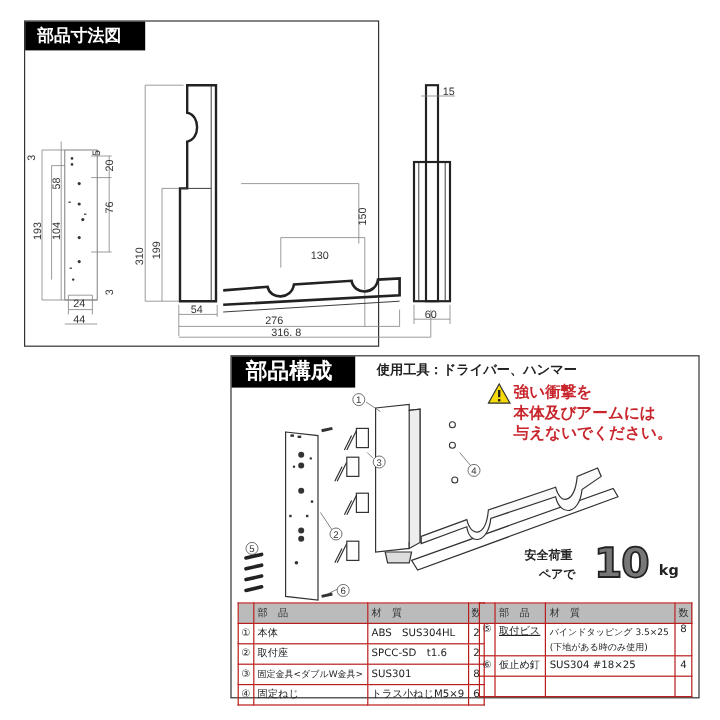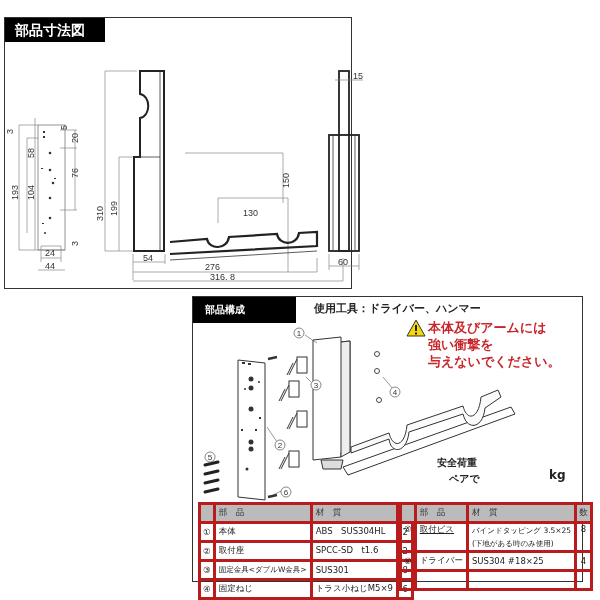--- a/index.html
+++ b/index.html
@@ -1,35 +1,35 @@
 <!DOCTYPE html>
 <html><head>
 <meta charset="utf-8">
 <style>
   html, body { margin:0; padding:0; background:#fff; }
   body { width:600px; height:600px; position:relative; overflow:hidden; font-family:"DejaVu Sans", sans-serif; color:#222; }
   .box { position:absolute; border:1.5px solid #333; background:#fff; box-sizing:border-box; }
   .box-title { position:absolute; left:0; top:0; background:#000; color:#fff; font-weight:bold; font-family:"DejaVu Sans", sans-serif; }
-  #dims { left:4px; top:17px; width:348px; height:272px; }
+  #dims { left:20px; top:17px; width:296px; height:272px; }
   #dims .box-title { width:100px; height:24px; line-height:24px; font-size:14px; padding-left:10px; box-sizing:border-box; }
   #parts { left:192px; top:296px; width:391px; height:286px; }
-  #parts .box-title { width:103px; height:26px; line-height:25px; font-size:10px; padding-left:12px; box-sizing:border-box; }
+  #parts .box-title { width:103px; height:26px; line-height:25px; font-size:18px; padding-left:12px; box-sizing:border-box; }
   .tools { position:absolute; left:121px; top:4px; font-size:11px; font-weight:bold; }
   svg { position:absolute; left:0; top:0; }
   .warn { position:absolute; left:213px; top:22px; width:170px; color:#c8262c; font-size:13px; line-height:17px; font-weight:bold; }
   .warn .tri { position:absolute; left:0; top:1px; }
   .warn .line { display:block; padding-left:22px; }
   .warn .line.sub { padding-left:22px; }
   .load { position:absolute; left:244px; top:155px; width:140px; height:40px; }
   .load .l1 { position:absolute; left:0; top:4px; font-size:10px; font-weight:bold; }
   .load .l2 { position:absolute; left:12px; top:20px; font-size:10px; font-weight:bold; }
   .load .num { position:absolute; left:58px; top:-2px; font-size:34px; font-weight:900; color:#777; -webkit-text-stroke:1.5px #222; font-family:"DejaVu Sans", sans-serif; letter-spacing:-1px; }
   .load .unit { position:absolute; left:112px; top:16px; font-size:12px; font-weight:bold; }
   table.ptab { position:absolute; border-collapse:collapse; font-size:8.5px; }
-  table.ptab td, table.ptab th { border:3px solid #b91c1c; padding:0 3px; height:16px; white-space:nowrap; font-weight:normal; text-align:left; }
+  table.ptab td, table.ptab th { border:1px solid #b91c1c; padding:0 3px; height:16px; white-space:nowrap; font-weight:normal; text-align:left; }
   table.ptab th { background:#bbb; color:#333; }
   table.ptab td.n, table.ptab th.n { text-align:center; padding:0 2px; }
   #tabL { left:5px; top:205px; width:197px; }
   #tabR { left:206px; top:205px; width:178px; }
   .dimtxt { font-family:"Liberation Sans", sans-serif; font-size:9px; fill:#333; }
   .callout { font-family:"Liberation Sans", sans-serif; font-size:8px; fill:#333; }
 </style>
 </head>
 <body>
 
@@ -233,28 +233,29 @@
       <text x="93" y="198">6</text>
     </g>
   </svg>
 
   <div class="warn">
     <svg class="tri" width="20" height="18" viewBox="0 0 20 18" style="position:absolute;left:0;top:0;">
       <polygon points="10,1 19,17 1,17" fill="#f5d90a" stroke="#333" stroke-width="1"></polygon>
       <rect x="9" y="6" width="2" height="6" fill="#222"></rect>
       <rect x="9" y="13.5" width="2" height="2" fill="#222"></rect>
     </svg>
+    <span class="line sub">強い衝撃を</span>
     <span class="line">本体及びアームには</span>
-    <span class="line sub">強い衝撃を</span>
     <span class="line sub">与えないでください。</span>
   </div>
 
   <div class="load">
     <span class="l1">安全荷重</span>
     <span class="l2">ペアで</span>
+    <span class="num">10</span>
     <span class="unit">kg</span>
   </div>
 
   <table class="ptab" id="tabL">
     <tbody>
         <tr>
       <th class="n"></th>
       <th>部　品</th>
       <th>材　質</th>
       <th class="n">数</th>
@@ -298,21 +299,21 @@
       <td class="n" style="vertical-align:top;">⑤</td>
       <td style="vertical-align:top;text-decoration:underline;">取付ビス</td>
       <td style="font-size:7.5px;line-height:13px;">
         <div>バインドタッピング 3.5×25</div>
         <div>(下地がある時のみ使用)</div>
       </td>
       <td class="n" style="vertical-align:top;">8</td>
     </tr>
     <tr>
       <td class="n">⑥</td>
-      <td>ドライバー</td>
+      <td>仮止め釘</td>
       <td>SUS304 #18×25</td>
       <td class="n">4</td>
     </tr>
     <tr>
       <td class="n"></td>
       <td></td>
       <td></td>
       <td class="n"></td>
     </tr>
   </tbody>

